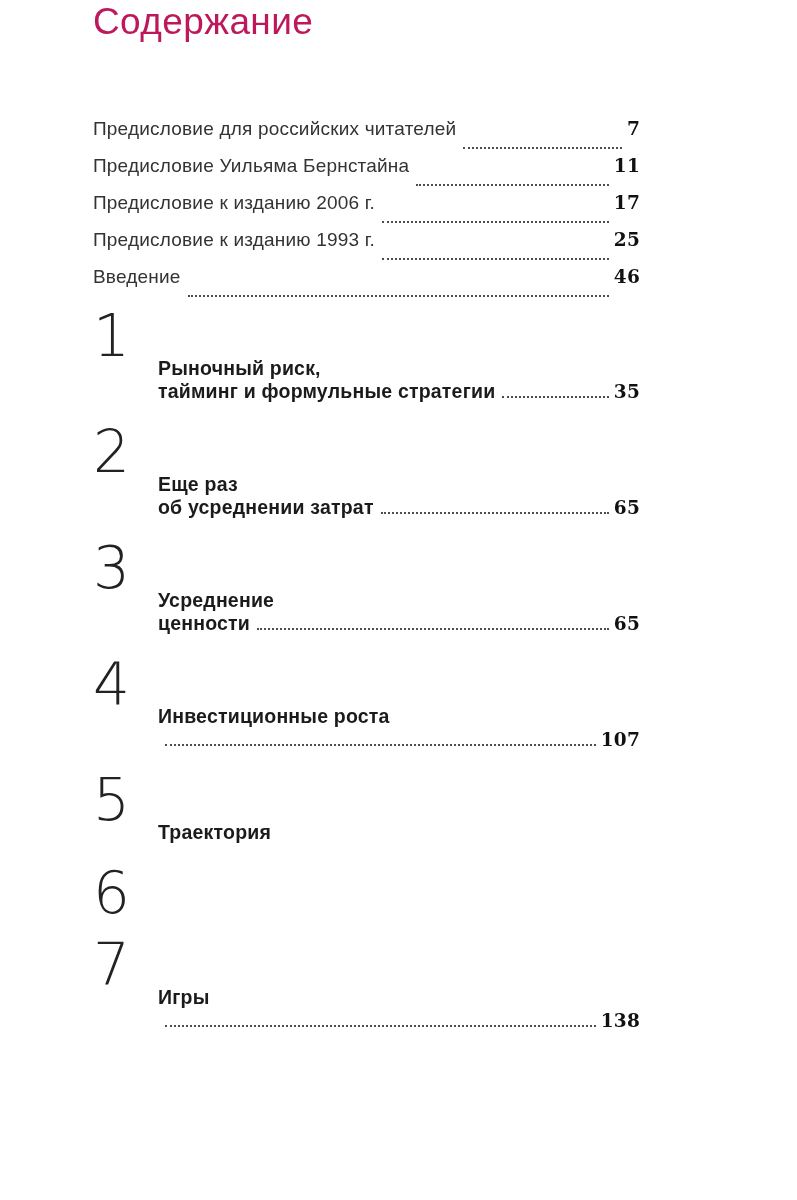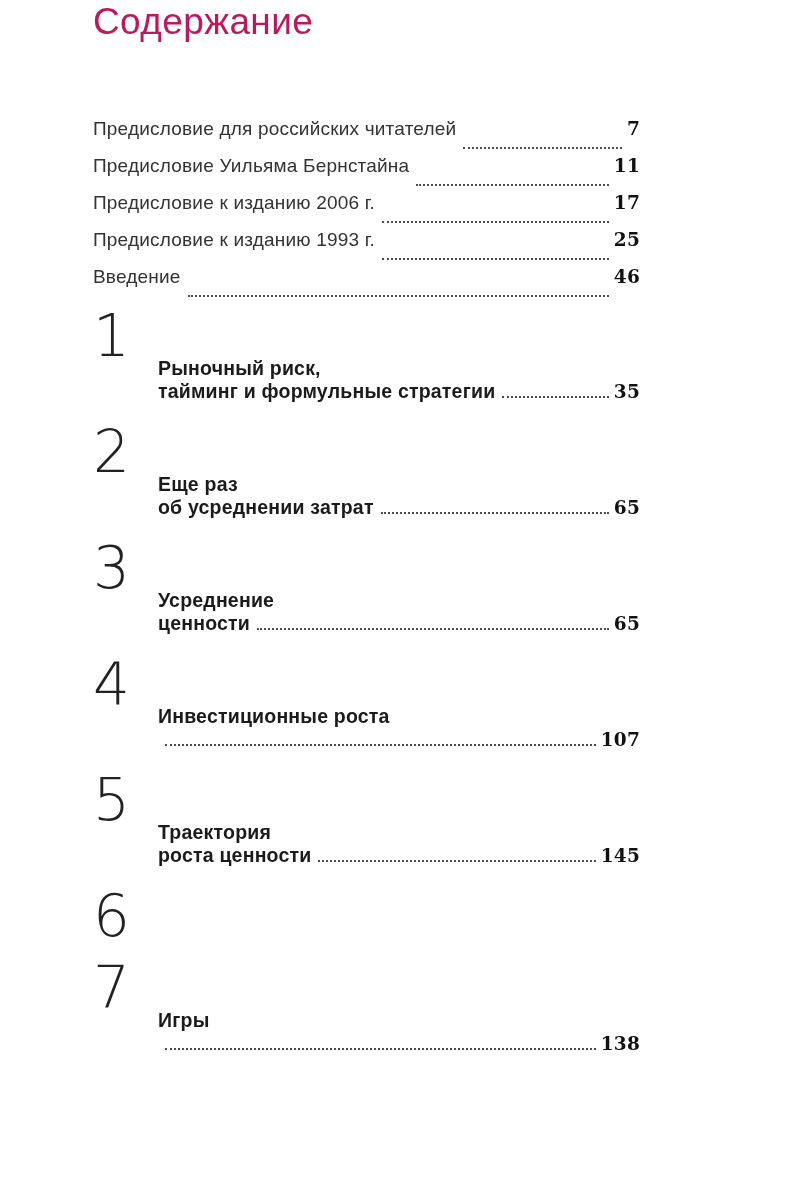--- a/index.html
+++ b/index.html
@@ -187,25 +187,20 @@
         <span class="leader"></span>
         <span class="pagenum">107</span>
       </div>
     </div>
   </div>
 
   <div class="ch-row">
     <div class="ch-num">5</div>
     <div class="ch-body">
       <div class="ch-line1">Траектория</div>
-      <div class="ch-line2-row">
-        <span class="ch-line2">роста ценности</span>
-        <span class="leader"></span>
-        <span class="pagenum">145</span>
-      </div>
     </div>
   </div>
 
   <div class="ch-row">
     <div class="ch-num">6</div>
     <div class="ch-body">
     </div>
   </div>
 
   <div class="ch-row">

